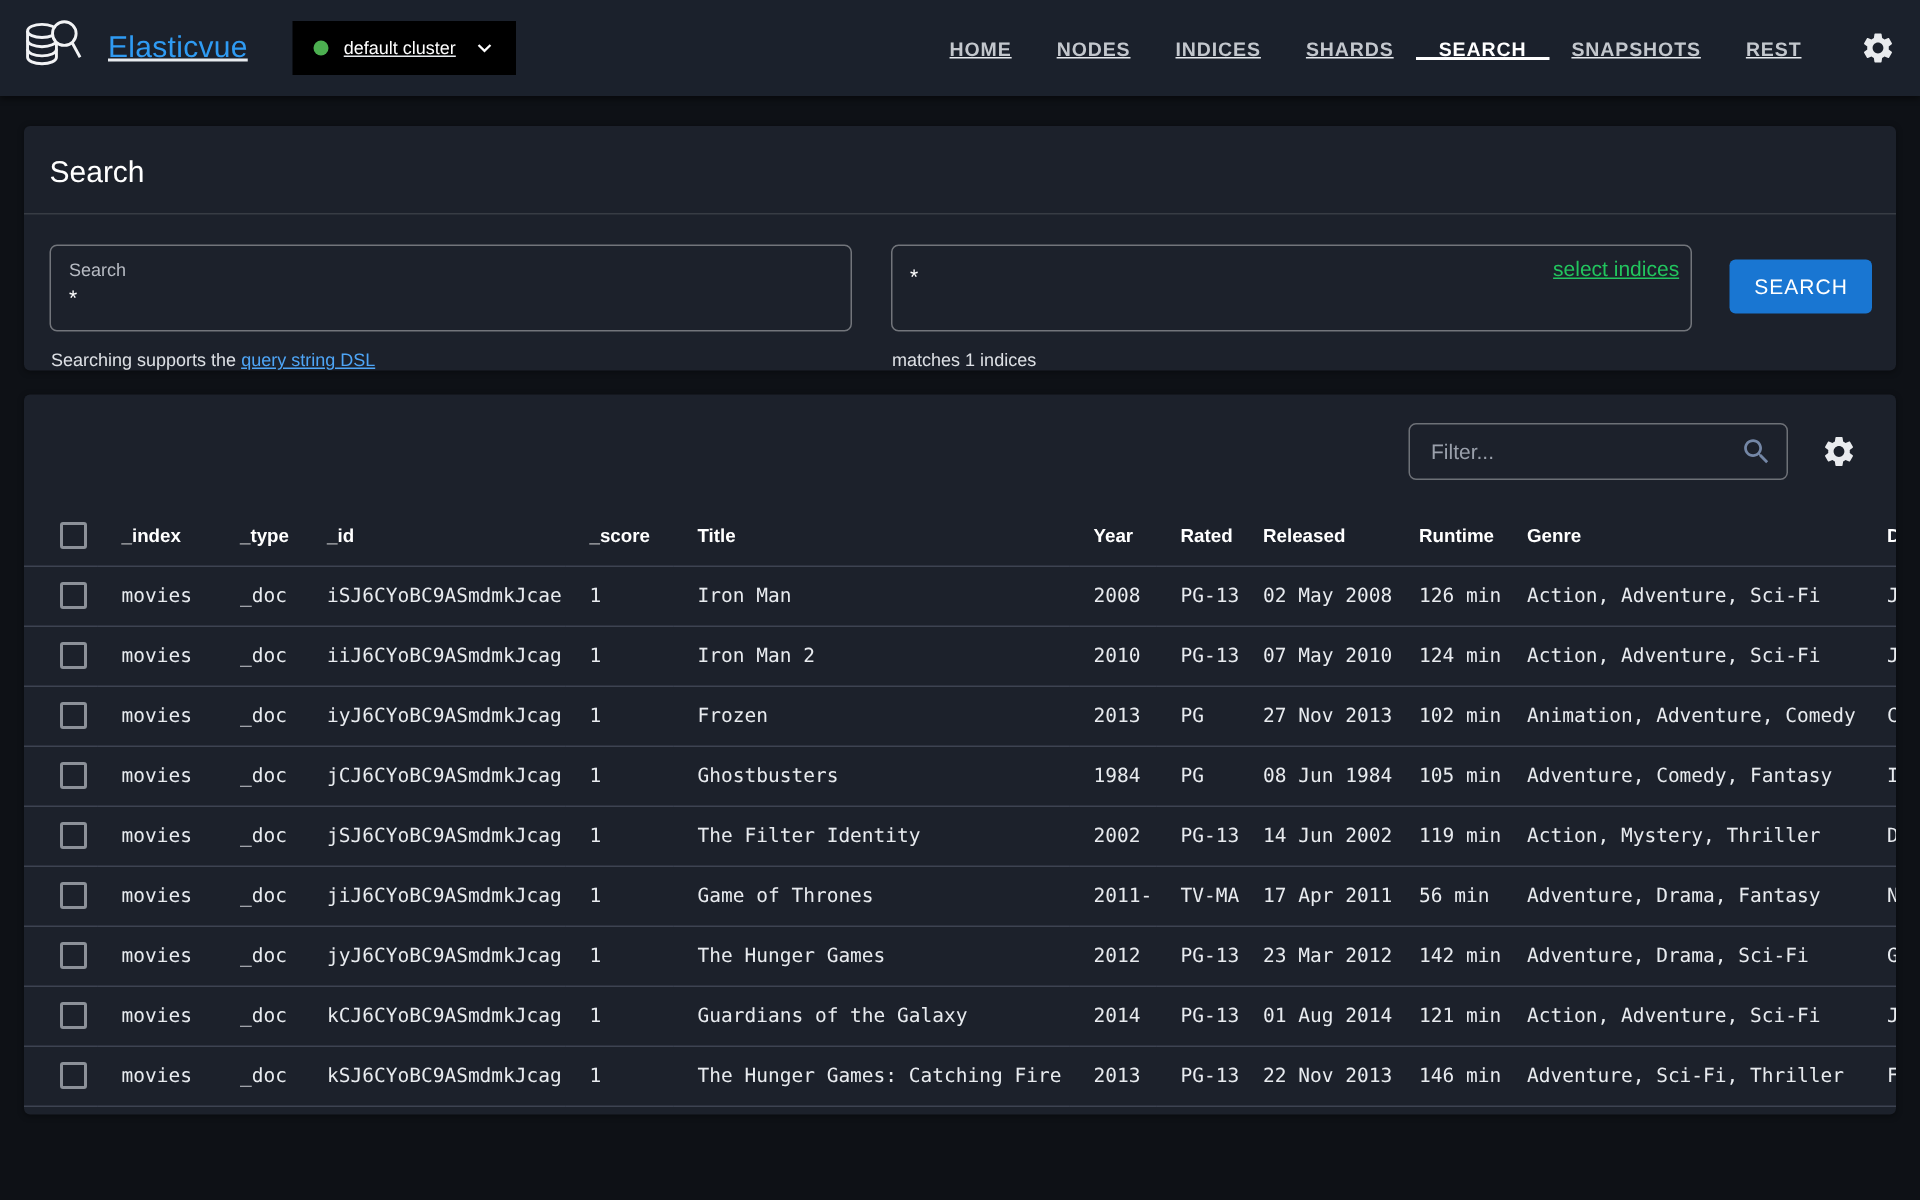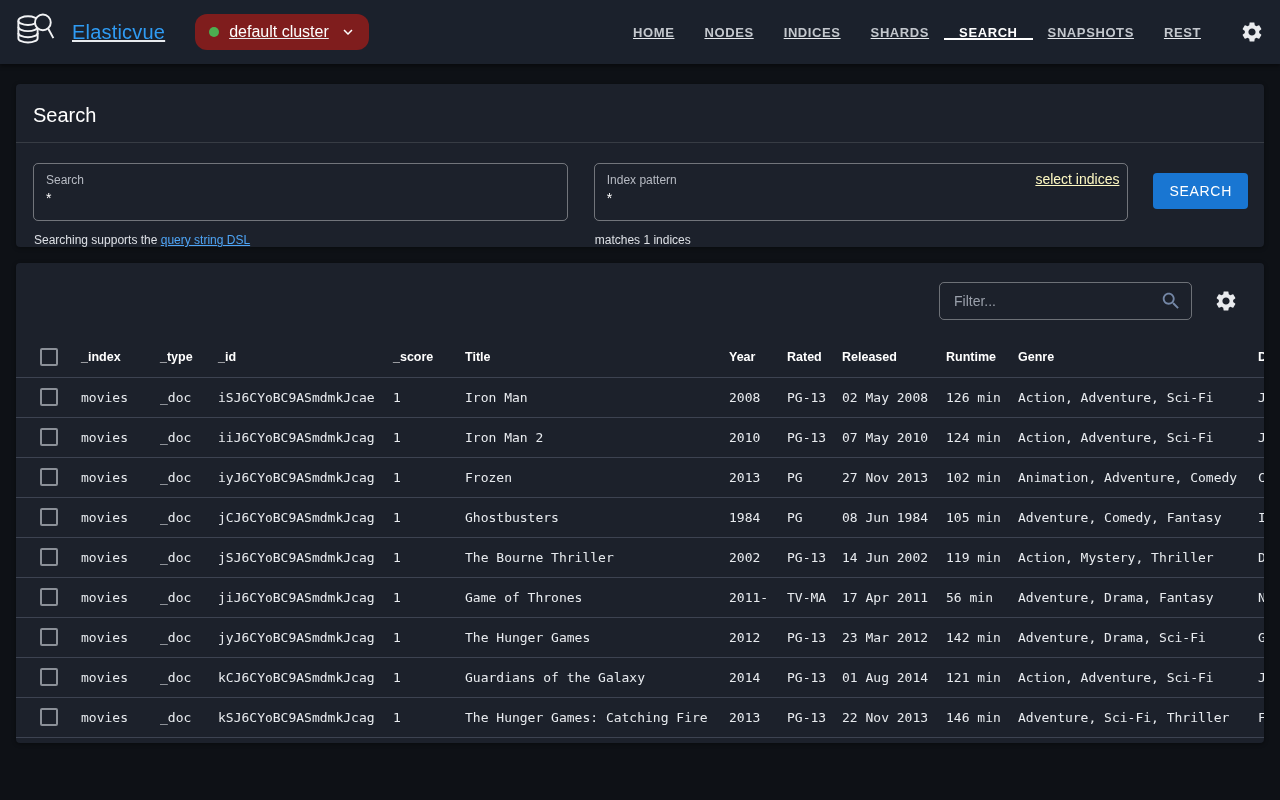--- a/index.html
+++ b/index.html
@@ -13,23 +13,23 @@
 
   
   .navbar {
     height:64px; background:#1b212c; display:flex; align-items:stretch;
     padding:0 16px 0 14px; box-shadow:0 2px 4px rgba(0,0,0,.45);
     position:relative; z-index:2;text-decoration:underline;
   }
   .brand-wrap { display:flex; align-items:center; gap:16px; }
   .brand-title { font-size:20px; font-weight:500; color:#2f9bf3; letter-spacing:.2px; }
   .cluster-btn {
-    margin-left:30px; align-self:center; height:36px; background:#7f1d1d;
-    border:none; border-radius:12px; display:flex; align-items:center; gap:10px;
-    padding:0 12px 0 14px; color:#fff; font-size:16px; cursor:pointer;
+    margin-left:30px; align-self:center; height:36px; background:#000000;
+    border:none; border-radius:0; display:flex; align-items:center; gap:10px;
+    padding:0 12px 0 14px; color:#fff; font-size:12px; cursor:pointer;
     font-family:"Liberation Sans", sans-serif;
   }
   .health-dot { width:10px; height:10px; border-radius:50%; background:#4caf50; }
   .chev { width:18px; height:18px; fill:#fff; }
   .nav-spacer { flex:1; }
   .nav-tabs { display:flex; align-items:center; }
   .nav-tab {
     display:flex; align-items:center; padding:0 15px; position:relative;
     font-size:13px; font-weight:600; letter-spacing:.6px; color:#c3c7cd; cursor:pointer;
   }
@@ -53,21 +53,21 @@
   .field-col1 { width:540px; }
   .field-col2 { width:540px; margin-left:26px; }
   .q-field {
     position:relative; height:58px; border:1px solid rgba(255,255,255,.38);
     border-radius:5px; padding:9px 14px 0 12px; cursor:text;
   }
   .q-label { font-size:12px; color:#b7bbc3; line-height:14px; }
   .q-value { font-size:14px; color:#fff; line-height:19px; margin-top:2px; }
   .select-indices {
     position:absolute; top:7px; right:8px; font-size:14px;
-    color:#fef9c3; text-decoration:underline; cursor:pointer;
+    color:#22c55e; text-decoration:underline; cursor:pointer;
   }
   .field-hint { font-size:12px; color:#dde0e5; margin-top:12px; padding-left:1px; }
   .hint-link { color:#4ea5f6; text-decoration:underline; cursor:pointer; }
   .search-btn {
     margin-left:25px; margin-top:10px; height:36px; padding:0 16px;
     background:#1976d2; color:#fff; border:none; border-radius:4px;
     font-size:14px; font-weight:500; letter-spacing:.7px; cursor:pointer;
     font-family:"Liberation Sans", sans-serif;
   }
   .custom-search {
@@ -164,21 +164,20 @@
     <div class="field-col1">
       <div class="q-field">
         <div class="q-label">Search</div>
         <div class="q-value">*</div>
       </div>
       <div class="field-hint"><span>Searching supports the </span><span class="hint-link">query string DSL</span></div>
     </div>
 
     <div class="field-col2">
       <div class="q-field">
-        <div class="q-label">Index pattern</div>
         <div class="q-value">*</div>
         <span class="select-indices">select indices</span>
       </div>
       <div class="field-hint">matches 1 indices</div>
     </div>
 
     <button class="search-btn">SEARCH</button>
   </div>
 
 </div>
@@ -298,21 +297,21 @@
             <td>I</td>
           </tr>
           <tr>
             <td class="cb-cell">
               <span class="checkbox"></span>
             </td>
             <td>movies</td>
             <td>_doc</td>
             <td>jSJ6CYoBC9ASmdmkJcag</td>
             <td>1</td>
-            <td>The Bourne Thriller</td>
+            <td>The Filter Identity</td>
             <td>2002</td>
             <td>PG-13</td>
             <td>14 Jun 2002</td>
             <td>119 min</td>
             <td>Action, Mystery, Thriller</td>
             <td>D</td>
           </tr>
           <tr>
             <td class="cb-cell">
               <span class="checkbox"></span>

